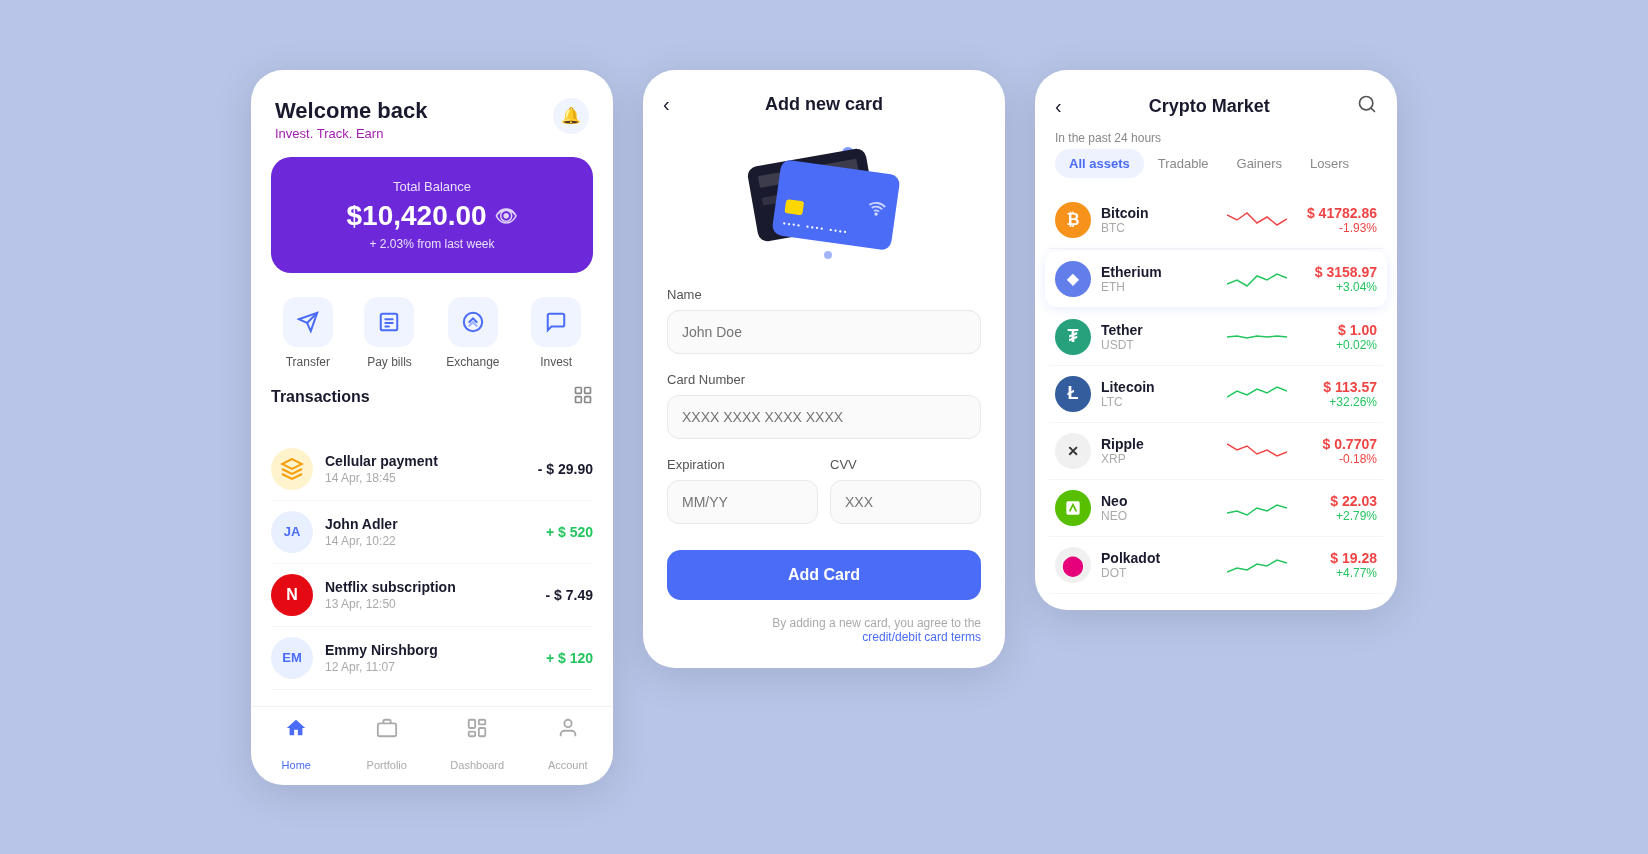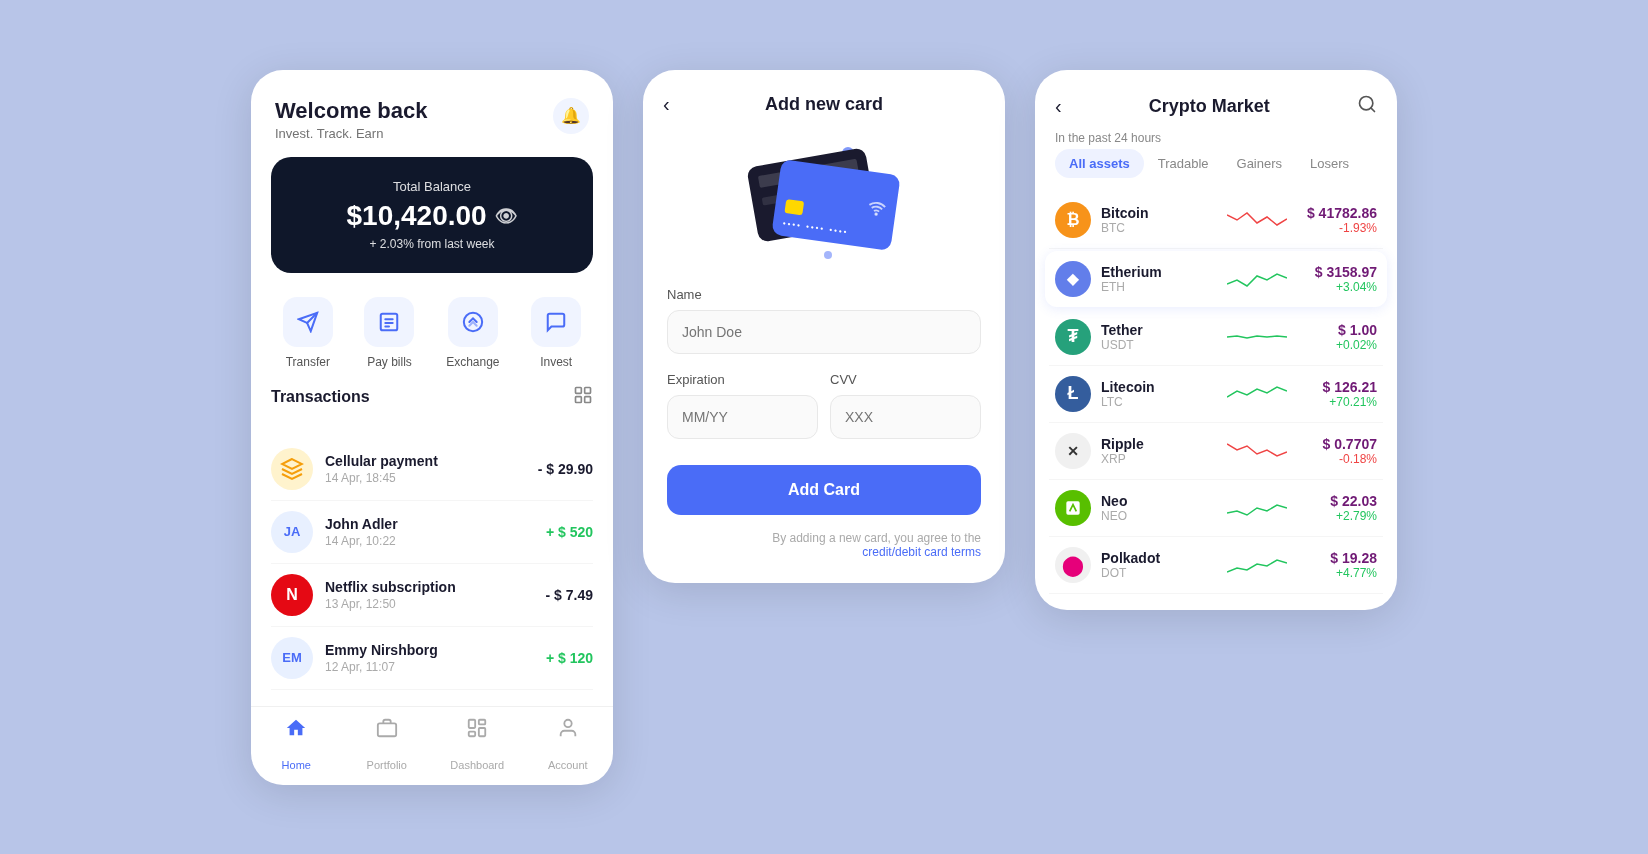--- a/index.html
+++ b/index.html
@@ -36,34 +36,34 @@
       justify-content: space-between;
       align-items: flex-start;
     }
     .screen1-header-title {
       font-size: 22px;
       font-weight: 700;
       color: #1a1a2e;
     }
     .screen1-header-sub {
       font-size: 13px;
-      color: #737373;
+      color: #a21caf;
       margin-top: 2px;
     }
     .bell-icon {
       width: 36px; height: 36px;
       background: #f0f4ff;
       border-radius: 50%;
       display: flex; align-items: center; justify-content: center;
       color: #4a6cf7;
       font-size: 16px;
     }
     .balance-card {
       margin: 0 20px 20px;
-      background: #0f172a;
+      background: #6d28d9;
       border-radius: 20px;
       padding: 22px 24px;
       color: #fff;
       text-align: center;
     }
     .balance-label { font-size: 13px; opacity: 0.85; margin-bottom: 6px; }
     .balance-amount {
       font-size: 28px; font-weight: 700;
       display: flex; align-items: center; justify-content: center; gap: 8px;
     }
@@ -234,21 +234,21 @@
     .crypto-icon {
       width: 36px; height: 36px; border-radius: 50%;
       display: flex; align-items: center; justify-content: center;
       font-size: 18px; flex-shrink: 0;
     }
     .crypto-info { flex: 1; }
     .crypto-name { font-size: 14px; font-weight: 600; color: #1a1a2e; }
     .crypto-symbol { font-size: 12px; color: #aaa; }
     .mini-chart { width: 60px; height: 30px; flex-shrink: 0; }
     .crypto-price-col { text-align: right; flex-shrink: 0; min-width: 80px; }
-    .crypto-price { font-size: 14px; font-weight: 600; color: #701a75; }
+    .crypto-price { font-size: 14px; font-weight: 600; color: #ef4444; }
     .crypto-change { font-size: 12px; font-weight: 500; }
     .crypto-change.pos { color: #22c55e; }
     .crypto-change.neg { color: #ef4444; }
 
     
     .crypto-item.highlighted {
       background: #fff;
       box-shadow: 0 2px 12px rgba(74,108,247,0.12);
       border-radius: 12px;
       border-bottom: none;
@@ -434,20 +434,24 @@
               <circle cx="12" cy="20" r="1" fill="rgba(255,255,255,0.7)"></circle>
             </svg>
         </div>
       </div>
     </div>
 
     <div class="form-section">
       <div class="form-group">
         <label class="form-label">Name</label>
         <input class="form-input" type="text" placeholder="John Doe" style="">
+      </div>
+      <div class="form-group">
+        <label class="form-label">Card Number</label>
+        <input class="form-input" type="text" placeholder="XXXX XXXX XXXX XXXX" style="">
       </div>
       <div class="form-row">
         <div class="form-group">
           <label class="form-label">Expiration</label>
           <input class="form-input" type="text" placeholder="MM/YY" style="">
         </div>
         <div class="form-group">
           <label class="form-label">CVV</label>
           <input class="form-input" type="text" placeholder="XXX" style="">
         </div>
@@ -534,22 +538,22 @@
       <div class="crypto-item">
         <div class="crypto-icon" style="background:#345d9d; color:#fff; font-weight:700;">Ł</div>
         <div class="crypto-info">
           <div class="crypto-name">Litecoin</div>
           <div class="crypto-symbol">LTC</div>
         </div>
         <svg class="mini-chart" viewBox="0 0 60 30">
           <polyline points="0,18 10,12 20,16 30,10 40,14 50,8 60,12" fill="none" stroke="#22c55e" stroke-width="1.5"></polyline>
         </svg>
         <div class="crypto-price-col">
-          <div class="crypto-price">$ 126.21</div>
-          <div class="crypto-change pos">+70.21%</div>
+          <div class="crypto-price">$ 113.57</div>
+          <div class="crypto-change pos">+32.26%</div>
         </div>
       </div>
 
       <div class="crypto-item">
         <div class="crypto-icon" style="background:#f0f0f0; color:#333; font-weight:700; font-size:14px;">✕</div>
         <div class="crypto-info">
           <div class="crypto-name">Ripple</div>
           <div class="crypto-symbol">XRP</div>
         </div>
         <svg class="mini-chart" viewBox="0 0 60 30">

